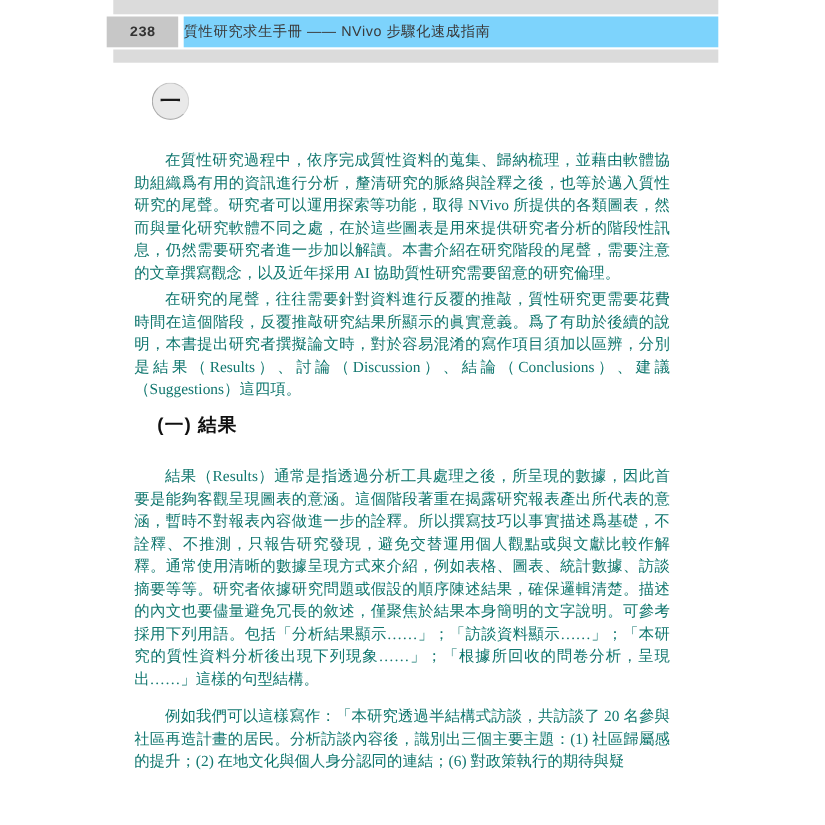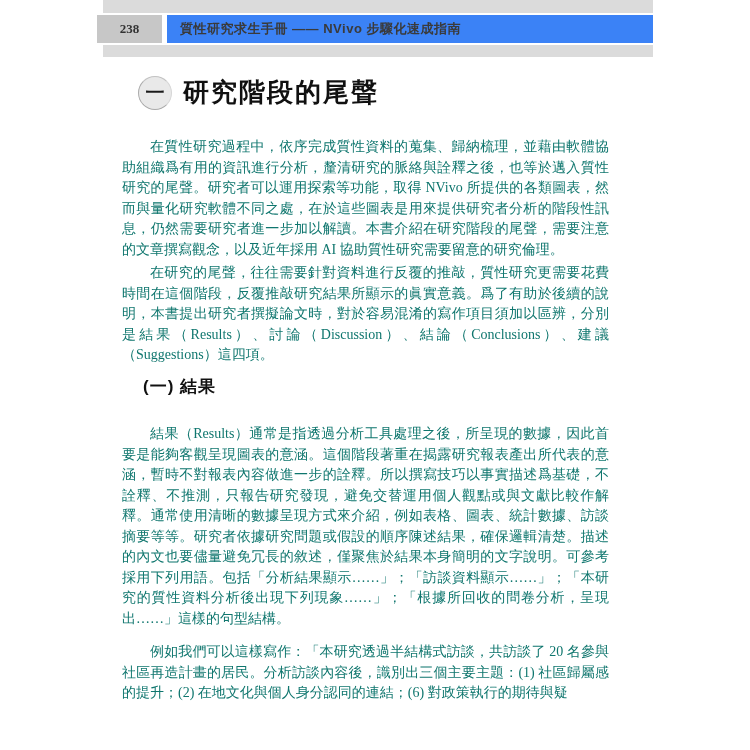--- a/index.html
+++ b/index.html
@@ -13,31 +13,31 @@
 
   
   .header-strip-top {
     position:absolute; left:103px; top:0; width:550px; height:13px;
     background:#dbdbdb;
   }
   .page-num-box {
     position:absolute; left:97px; top:15px; width:65px; height:28px;
     background:#c7c7c7;
     display:flex; align-items:center; justify-content:center;
-    font-family:Liberation Serif, serif;
+    font-family:Liberation Mono, monospace;
     font-weight:bold; font-size:13px; color:#333333;
   }
   .title-box {
     position:absolute; left:167px; top:15px; width:486px; height:28px;
-    background:#3b82f6;
+    background:#7dd3fc;
     display:flex; align-items:center;
-    padding-left:13px; box-sizing:border-box;
+    box-sizing:border-box;
     font-family:"Liberation Sans","DejaVu Sans",sans-serif;
     font-size:13px; color:#3a3a3a; letter-spacing:0.5px;
-    white-space:nowrap; overflow:hidden;font-weight:bold;
+    white-space:nowrap; overflow:hidden;
   }
   .header-strip-bottom {
     position:absolute; left:103px; top:45px; width:550px; height:12px;
     background:#dbdbdb;
   }
 
   
   .section-heading {
     position:absolute; left:138px; top:75px;
     display:flex; align-items:center;
@@ -80,21 +80,20 @@
 </head>
 <body>
 
 <div class="header-strip-top"></div>
 <div class="page-num-box">238</div>
 <div class="title-box">質性研究求生手冊 —— NVivo 步驟化速成指南</div>
 <div class="header-strip-bottom"></div>
 
 <div class="section-heading">
   <div class="section-circle">一</div>
-  <div class="section-title">研究階段的尾聲</div>
 </div>
 
 <p class="para" id="para-1">在質性研究過程中，依序完成質性資料的蒐集、歸納梳理，並藉由軟體協助組織爲有用的資訊進行分析，釐清研究的脈絡與詮釋之後，也等於邁入質性研究的尾聲。研究者可以運用探索等功能，取得 NVivo 所提供的各類圖表，然而與量化研究軟體不同之處，在於這些圖表是用來提供研究者分析的階段性訊息，仍然需要研究者進一步加以解讀。本書介紹在研究階段的尾聲，需要注意的文章撰寫觀念，以及近年採用 AI 協助質性研究需要留意的研究倫理。</p>
 <p class="para" id="para-2">在研究的尾聲，往往需要針對資料進行反覆的推敲，質性研究更需要花費時間在這個階段，反覆推敲研究結果所顯示的眞實意義。爲了有助於後續的說明，本書提出研究者撰擬論文時，對於容易混淆的寫作項目須加以區辨，分別是結果（Results）、討論（Discussion）、結論（Conclusions）、建議（Suggestions）這四項。</p>
 
 <div class="subsection-heading">(一) 結果</div>
 
 <p class="para" id="para-3">結果（Results）通常是指透過分析工具處理之後，所呈現的數據，因此首要是能夠客觀呈現圖表的意涵。這個階段著重在揭露研究報表產出所代表的意涵，暫時不對報表內容做進一步的詮釋。所以撰寫技巧以事實描述爲基礎，不詮釋、不推測，只報告研究發現，避免交替運用個人觀點或與文獻比較作解釋。通常使用清晰的數據呈現方式來介紹，例如表格、圖表、統計數據、訪談摘要等等。研究者依據研究問題或假設的順序陳述結果，確保邏輯清楚。描述的內文也要儘量避免冗長的敘述，僅聚焦於結果本身簡明的文字說明。可參考採用下列用語。包括「分析結果顯示……」；「訪談資料顯示……」；「本研究的質性資料分析後出現下列現象……」；「根據所回收的問卷分析，呈現出……」這樣的句型結構。</p>
 <p class="para" id="para-4">例如我們可以這樣寫作：「本研究透過半結構式訪談，共訪談了 20 名參與社區再造計畫的居民。分析訪談內容後，識別出三個主要主題：(1) 社區歸屬感的提升；(2) 在地文化與個人身分認同的連結；(6) 對政策執行的期待與疑</p>
 

